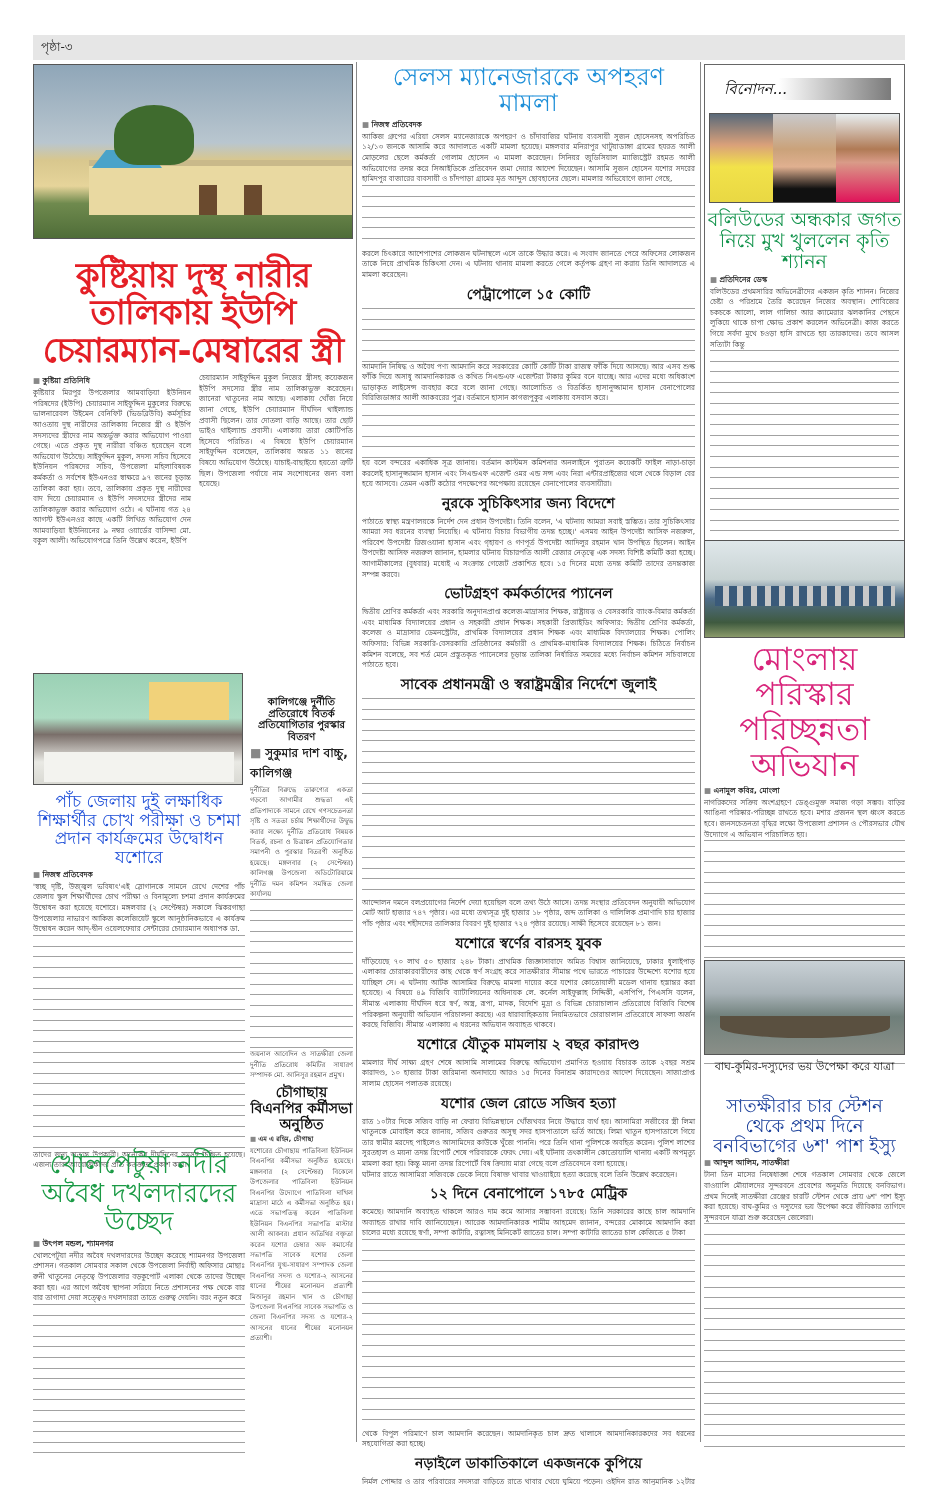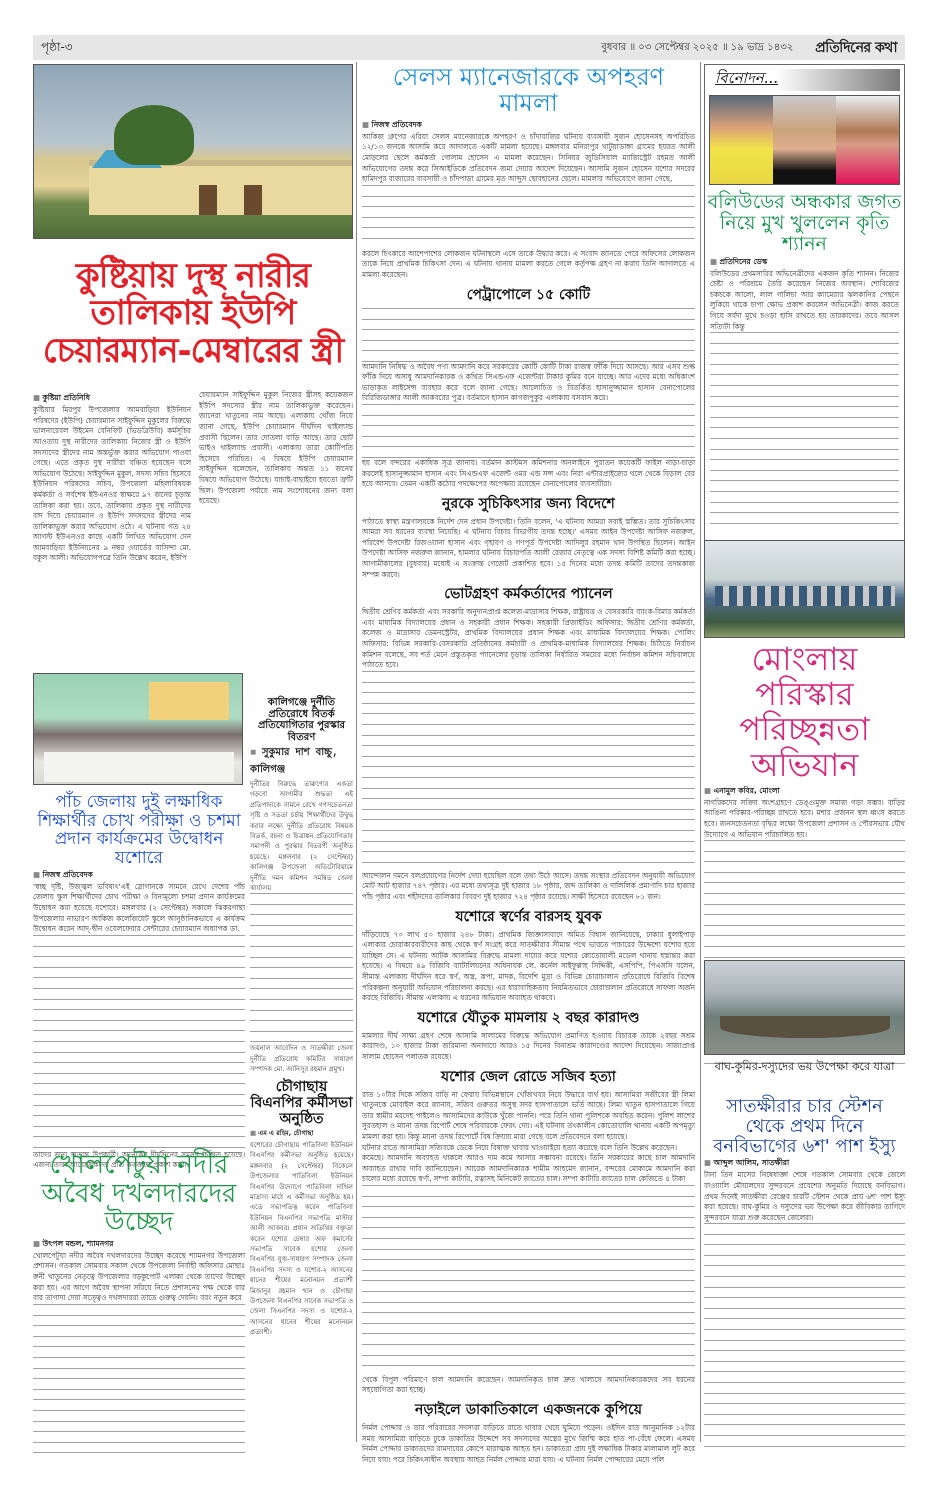--- a/index.html
+++ b/index.html
@@ -23,57 +23,53 @@
   .sub-head { font-size: 14px; font-weight: bold; text-align: center; color: #111; margin: 2px 0 1px; }
   .rule-v { position: absolute; width: 1px; background: #888; }
   .box { position: absolute; border: 1px solid #666; }
   .filler { background: repeating-linear-gradient(to bottom, #555 0 1px, transparent 1px 10.6px); opacity: 0.55; }
 </style>
 </head>
 <body>
 
 <div class="masthead">
   <span class="page-no">পৃষ্ঠা-৩</span>
-  <div class="mast-right">
-    <span class="dateline">বুধবার ॥ ০৩ সেপ্টেম্বর ২০২৫ ॥ ১৯ ভাদ্র ১৪৩২</span>
-    <span class="logo">প্রতিদিনের কথা</span>
-  </div>
 </div>
 
 <div class="rule-v" style="left:356px; top:62px; height:1380px;"></div>
 <div class="rule-v" style="left:700px; top:62px; height:1380px;"></div>
 
 <div class="col" style="left:33px; top:64px; width:320px;">
   <div class="photo" style="height:175px; background: linear-gradient(to bottom, #8fa6b8 0%, #b9c6cf 45%, #d8c78e 55%, #e6d49a 70%, #6f8a4e 80%, #4f6d38 100%);">
     <div style="position:absolute; left:55px; top:95px; width:270px; height:55px; background:#e9d9a1; border-top:6px solid #c9b98a;"></div>
     <div style="position:absolute; left:58px; top:85px; width:70px; height:18px; background:#4aa3c9; clip-path: polygon(20% 0,80% 0,100% 100%,0 100%);"></div>
     <div style="position:absolute; left:165px; top:120px; width:18px; height:30px; background:#6a4a2e;"></div>
     <div style="position:absolute; left:210px; top:120px; width:18px; height:30px; background:#6a4a2e;"></div>
     <div style="position:absolute; left:80px; top:40px; width:80px; height:60px; background:#3f6b2e; border-radius:50% 50% 30% 30%;"></div>
   </div>
   <div class="h-red" style="font-size:34px; margin-top:18px; letter-spacing:-1px;">কুষ্টিয়ায় দুস্থ নারীর তালিকায় ইউপি চেয়ারম্যান-মেম্বারের স্ত্রী</div>
-  <div style="display:flex; gap:8px; margin-top:21px;">
+  <div style="display:flex; gap:8px; margin-top:4px;">
     <div style="width:158px;">
       <div class="byline">কুষ্টিয়া প্রতিনিধি</div>
       <div class="body-text">কুষ্টিয়ার মিরপুর উপজেলার আমবাড়িয়া ইউনিয়ন পরিষদের (ইউপি) চেয়ারম্যান সাইফুদ্দিন মুকুলের বিরুদ্ধে ভালনারেবল উইমেন বেনিফিট (ভিডব্লিউবি) কর্মসূচির আওতায় দুস্থ নারীদের তালিকায় নিজের স্ত্রী ও ইউপি সদস্যদের স্ত্রীদের নাম অন্তর্ভুক্ত করার অভিযোগ পাওয়া গেছে। এতে প্রকৃত দুস্থ নারীরা বঞ্চিত হয়েছেন বলে অভিযোগ উঠেছে। সাইফুদ্দিন মুকুল, সদস্য সচিব হিসেবে ইউনিয়ন পরিষদের সচিব, উপজেলা মহিলাবিষয়ক কর্মকর্তা ও সর্বশেষ ইউএনওর স্বাক্ষরে ৯৭ জনের চূড়ান্ত তালিকা করা হয়। তবে, তালিকায় প্রকৃত দুস্থ নারীদের বাদ দিয়ে চেয়ারম্যান ও ইউপি সদস্যদের স্ত্রীদের নাম তালিকাভুক্ত করার অভিযোগ ওঠে। এ ঘটনায় গত ২৪ আগস্ট ইউএনওর কাছে একটি লিখিত অভিযোগ দেন আমবাড়িয়া ইউনিয়নের ৯ নম্বর ওয়ার্ডের বাসিন্দা মো. বকুল আলী। অভিযোগপত্রে তিনি উল্লেখ করেন, ইউপি</div>
     </div>
     <div style="width:154px;">
       <div class="body-text">চেয়ারম্যান সাইফুদ্দিন মুকুল নিজের স্ত্রীসহ কয়েকজন ইউপি সদস্যের স্ত্রীর নাম তালিকাভুক্ত করেছেন। জানেরা খাতুনের নাম আছে। এলাকায় খোঁজ নিয়ে জানা গেছে, ইউপি চেয়ারম্যান দীর্ঘদিন থাইল্যান্ড প্রবাসী ছিলেন। তার দোতলা বাড়ি আছে। তার ছোট ভাইও থাইল্যান্ড প্রবাসী। এলাকায় তারা কোটিপতি হিসেবে পরিচিত। এ বিষয়ে ইউপি চেয়ারম্যান সাইফুদ্দিন বলেছেন, তালিকায় অন্তত ১১ জনের বিষয়ে অভিযোগ উঠেছে। যাচাই-বাছাইয়ে হয়তো ত্রুটি ছিল। উপজেলা পর্যায়ে নাম সংশোধনের জন্য বলা হয়েছে।</div>
     </div>
   </div>
 </div>
 
 <div class="photo" style="position:absolute; left:33px; top:673px; width:210px; height:112px; background: linear-gradient(to bottom, #9bd1b5 0%, #aedcc3 40%, #7a6f6a 55%, #e9e9e4 80%, #d9d9d3 100%);">
   <div style="position:absolute; left:115px; top:8px; width:80px; height:38px; background:#f1d27a;"></div>
   <div style="position:absolute; left:10px; top:78px; width:190px; height:30px; background:#f3f3ef;"></div>
 </div>
 
 <div class="col" style="left:250px; top:673px; width:103px;">
   <div class="h-black" style="font-size:10px;margin-top:23px;">কালিগঞ্জে দুর্নীতি প্রতিরোধে বিতর্ক প্রতিযোগিতার পুরস্কার বিতরণ</div>
-  <div class="byline" style="font-size:10px;font-family:Liberation Mono, monospace;">সুকুমার দাশ বাচ্চু, কালিগঞ্জ</div>
+  <div class="byline" style="font-size:12px;">সুকুমার দাশ বাচ্চু, কালিগঞ্জ</div>
   <div class="body-text" style="font-size:6.6px; line-height:10.4px;">দুর্নীতির বিরুদ্ধে তারুণ্যের একতা গড়বো আগামীর শুদ্ধতা এই প্রতিপাদ্যকে সামনে রেখে গণসচেতনতা সৃষ্টি ও সততা চর্চায় শিক্ষার্থীদের উদ্বুদ্ধ করার লক্ষ্যে দুর্নীতি প্রতিরোধ বিষয়ক বিতর্ক, রচনা ও চিত্রাঙ্কন প্রতিযোগিতার সমাপনী ও পুরস্কার বিতরণী অনুষ্ঠিত হয়েছে। মঙ্গলবার (২ সেপ্টেম্বর) কালিগঞ্জ উপজেলা অডিটোরিয়ামে দুর্নীতি দমন কমিশন সমন্বিত জেলা কার্যালয়</div>
   <div class="filler" style="height:150px;"></div>
   <div class="body-text" style="font-size:6.6px; line-height:10.4px;">জয়নাল আবেদিন ও সাতক্ষীরা জেলা দুর্নীতি প্রতিরোধ কমিটির সাধারণ সম্পাদক মো. আনিসুর রহমান প্রমুখ।</div>
   <div class="h-black" style="font-size:14px; margin-top:3px;">চৌগাছায় বিএনপির কর্মীসভা অনুষ্ঠিত</div>
   <div class="byline" style="font-size:6.5px;">এম এ রহিম, চৌগাছা</div>
   <div class="body-text" style="font-size:6.6px; line-height:10.4px;">যশোরের চৌগাছায় পাতিবিলা ইউনিয়ন বিএনপির কর্মীসভা অনুষ্ঠিত হয়েছে। মঙ্গলবার (২ সেপ্টেম্বর) বিকেলে উপজেলার পাতিবিলা ইউনিয়ন বিএনপির উদ্যোগে পাতিবিলা দাখিল মাদ্রাসা মাঠে এ কর্মীসভা অনুষ্ঠিত হয়। এতে সভাপতিত্ব করেন পাতিবিলা ইউনিয়ন বিএনপির সভাপতি মাস্টার আলী আকবর। প্রধান অতিথির বক্তৃতা করেন যশোর চেম্বার অফ কমার্সের সভাপতি সাবেক যশোর জেলা বিএনপির যুগ্ম-সাধারণ সম্পাদক জেলা বিএনপির সদস্য ও যশোর-২ আসনের ধানের শীষের মনোনয়ন প্রত্যাশী মিজানুর রহমান খান ও চৌগাছা উপজেলা বিএনপির সাবেক সভাপতি ও জেলা বিএনপির সদস্য ও যশোর-২ আসনের ধানের শীষের মনোনয়ন প্রত্যাশী।</div>
 </div>
 
 <div class="col" style="left:33px; top:792px; width:212px;">
   <div class="h-blue" style="font-size:17px; color:#1d4ed8;">পাঁচ জেলায় দুই লক্ষাধিক শিক্ষার্থীর চোখ পরীক্ষা ও চশমা প্রদান কার্যক্রমের উদ্বোধন যশোরে</div>
@@ -102,43 +98,45 @@
   <div class="body-text">আমদানি নিষিদ্ধ ও অবৈধ পণ্য আমদানি করে সরকারের কোটি কোটি টাকা রাজস্ব ফাঁকি দিয়ে আসছে। আর এসব শুল্ক ফাঁকি দিয়ে অসাধু আমদানিকারক ও কথিত সিএন্ডএফ এজেন্টরা টাকার কুমির বনে যাচ্ছে। আর এদের মধ্যে অধিকাংশ ভাড়াকৃত লাইসেন্স ব্যবহার করে বলে জানা গেছে। আলোচিত ও বিতর্কিত হাসানুজ্জামান হাসান বেনাপোলের বিরিজিডাঙ্গার আলী আকবরের পুত্র। বর্তমানে হাসান কাগজপুকুর এলাকায় বসবাস করে।</div>
   <div class="filler" style="height:54px;"></div>
   <div class="body-text">হয় বলে বন্দরের একাধিক সূত্র জানায়। বর্তমান কাস্টমস কমিশনার অনলাইনে পুরাতন কয়েকটি ফাইল নাড়া-চাড়া করলেই হাসানুজ্জামান হাসান এবং সিএন্ডএফ এজেন্ট ওমর এন্ড সন্স এবং নিরা এন্টারপ্রাইজের থলে থেকে বিড়াল বের হয়ে আসবে। তেমন একটি কঠোর পদক্ষেপের অপেক্ষায় রয়েছেন বেনাপোলের ব্যবসায়ীরা।</div>
 
   <div class="sub-head">নুরকে সুচিকিৎসার জন্য বিদেশে</div>
   <div class="body-text">পাঠাতে স্বাস্থ্য মন্ত্রণালয়কে নির্দেশ দেন প্রধান উপদেষ্টা। তিনি বলেন, 'এ ঘটনায় আমরা সবাই স্তম্ভিত। তার সুচিকিৎসার আমরা সব ধরনের ব্যবস্থা নিয়েছি। এ ঘটনায় বিচার বিভাগীয় তদন্ত হচ্ছে।' এসময় আইন উপদেষ্টা আসিফ নজরুল, পরিবেশ উপদেষ্টা রিজওয়ানা হাসান এবং গৃহায়ণ ও গণপূর্ত উপদেষ্টা আদিলুর রহমান খান উপস্থিত ছিলেন। আইন উপদেষ্টা আসিফ নজরুল জানান, হামলার ঘটনায় বিচারপতি আলী রেজার নেতৃত্বে এক সদস্য বিশিষ্ট কমিটি করা হচ্ছে। আগামীকালের (বুধবার) মধ্যেই এ সংক্রান্ত গেজেট প্রকাশিত হবে। ১৫ দিনের মধ্যে তদন্ত কমিটি তাদের তদন্তকাজ সম্পন্ন করবে।</div>
 
   <div class="sub-head">ভোটগ্রহণ কর্মকর্তাদের প্যানেল</div>
   <div class="body-text">দ্বিতীয় শ্রেণির কর্মকর্তা এবং সরকারি অনুদানপ্রাপ্ত কলেজ-মাদ্রাসার শিক্ষক, রাষ্ট্রায়ত্ত ও বেসরকারি ব্যাংক-বিমার কর্মকর্তা এবং মাধ্যমিক বিদ্যালয়ের প্রধান ও সহকারী প্রধান শিক্ষক। সহকারী প্রিজাইডিং অফিসার: দ্বিতীয় শ্রেণির কর্মকর্তা, কলেজ ও মাদ্রাসার ডেমনস্ট্রেটর, প্রাথমিক বিদ্যালয়ের প্রধান শিক্ষক এবং মাধ্যমিক বিদ্যালয়ের শিক্ষক। পোলিং অফিসার: বিভিন্ন সরকারি-বেসরকারি প্রতিষ্ঠানের কর্মচারী ও প্রাথমিক-মাধ্যমিক বিদ্যালয়ের শিক্ষক। চিঠিতে নির্বাচন কমিশন বলেছে, সব শর্ত মেনে প্রস্তুতকৃত প্যানেলের চূড়ান্ত তালিকা নির্ধারিত সময়ের মধ্যে নির্বাচন কমিশন সচিবালয়ে পাঠাতে হবে।</div>
 
+  <div class="sub-head">সাবেক প্রধানমন্ত্রী ও স্বরাষ্ট্রমন্ত্রীর নির্দেশে জুলাই</div>
   <div class="filler" style="height:200px;"></div>
   <div class="body-text">আন্দোলন দমনে বলপ্রয়োগের নির্দেশ দেয়া হয়েছিল বলে তথ্য উঠে আসে। তদন্ত সংস্থার প্রতিবেদন অনুযায়ী অভিযোগ মোট আট হাজার ৭৪৭ পৃষ্ঠার। এর মধ্যে তথ্যসূত্র দুই হাজার ১৮ পৃষ্ঠার, জব্দ তালিকা ও দালিলিক প্রমাণাদি চার হাজার পাঁচ পৃষ্ঠার এবং শহীদদের তালিকার বিবরণ দুই হাজার ৭২৪ পৃষ্ঠার রয়েছে। সাক্ষী হিসেবে রয়েছেন ৮১ জন।</div>
 
   <div class="sub-head">যশোরে স্বর্ণের বারসহ যুবক</div>
   <div class="body-text">দাঁড়িয়েছে ৭০ লাখ ৫০ হাজার ২৪৮ টাকা। প্রাথমিক জিজ্ঞাসাবাদে অমিত বিশ্বাস জানিয়েছে, ঢাকার ধুলাইপাড় এলাকার চোরাকারবারীদের কাছ থেকে স্বর্ণ সংগ্রহ করে সাতক্ষীরার সীমান্ত পথে ভারতে পাচারের উদ্দেশ্যে যশোর হয়ে যাচ্ছিল সে। এ ঘটনায় আটক আসামির বিরুদ্ধে মামলা দায়ের করে যশোর কোতোয়ালী মডেল থানায় হস্তান্তর করা হয়েছে। এ বিষয়ে ৪৯ বিজিবি ব্যাটালিয়নের অধিনায়ক লে. কর্নেল সাইফুল্লাহ সিদ্দিকী, এসপিপি, পিএসসি বলেন, সীমান্ত এলাকায় দীর্ঘদিন ধরে স্বর্ণ, অস্ত্র, রূপা, মাদক, বিদেশি মুদ্রা ও বিভিন্ন চোরাচালান প্রতিরোধে বিজিবি বিশেষ পরিকল্পনা অনুযায়ী অভিযান পরিচালনা করছে। এর ধারাবাহিকতায় নিয়মিতভাবে চোরাচালান প্রতিরোধে সাফল্য অর্জন করছে বিজিবি। সীমান্ত এলাকায় এ ধরনের অভিযান অব্যাহত থাকবে।</div>
 
   <div class="sub-head">যশোরে যৌতুক মামলায় ২ বছর কারাদণ্ড</div>
   <div class="body-text">মামলার দীর্ঘ সাক্ষ্য গ্রহণ শেষে আসামি সালামের বিরুদ্ধে অভিযোগ প্রমাণিত হওয়ায় বিচারক তাকে ২বছর সশ্রম কারাদণ্ড, ১০ হাজার টাকা জরিমানা অনাদায়ে আরও ১৫ দিনের বিনাশ্রম কারাদণ্ডের আদেশ দিয়েছেন। সাজাপ্রাপ্ত সালাম হোসেন পলাতক রয়েছে।</div>
 
   <div class="sub-head">যশোর জেল রোডে সজিব হত্যা</div>
   <div class="body-text">রাত ১০টার দিকে সজিব বাড়ি না ফেরায় বিভিন্নস্থানে খোঁজখবর নিয়ে উদ্ধারে ব্যর্থ হয়। আসামিরা সজীবের স্ত্রী লিমা খাতুনকে মোবাইল করে জানায়, সজিব গুরুতর অসুস্থ সদর হাসপাতালে ভর্তি আছে। লিমা খাতুন হাসপাতালে গিয়ে তার স্বামীর মরদেহ পাইলেও আসামিদের কাউকে খুঁজে পাননি। পরে তিনি থানা পুলিশকে অবহিত করেন। পুলিশ লাশের সুরতহাল ও ময়না তদন্ত রিপোর্ট শেষে পরিবারকে ফেরৎ দেয়। এই ঘটনায় তৎকালীন কোতোয়ালি থানায় একটি অপমৃত্যু মামলা করা হয়। কিন্তু ময়না তদন্ত রিপোর্টে বিষ ক্রিয়ায় মারা গেছে বলে প্রতিবেদনে বলা হয়েছে।</div>
   <div class="body-text">ঘটনার রাতে আসামিরা সজিবকে ডেকে নিয়ে বিষাক্ত খাবার খাওয়াইয়ে হত্যা করেছে বলে তিনি উল্লেখ করেছেন।</div>
 
+  <div class="sub-head">১২ দিনে বেনাপোলে ১৭৮৫ মেট্রিক</div>
   <div class="body-text">কমেছে। আমদানি অব্যাহত থাকলে আরও দাম কমে আসার সম্ভাবনা রয়েছে। তিনি সরকারের কাছে চাল আমদানি অব্যাহত রাখার দাবি জানিয়েছেন। আরেক আমদানিকারক শামীম আহমেদ জানান, বন্দরের মোকামে আমদানি করা চালের মধ্যে রয়েছে স্বর্ণা, সম্পা কাটারি, রত্নাসহ মিনিকেট জাতের চাল। সম্পা কাটারি জাতের চাল কেজিতে ৫ টাকা</div>
   <div class="filler" style="height:190px;"></div>
   <div class="body-text">থেকে বিপুল পরিমাণে চাল আমদানি করেছেন। আমদানিকৃত চাল দ্রুত খালাসে আমদানিকারকদের সব ধরনের সহযোগিতা করা হচ্ছে।</div>
 
   <div class="sub-head">নড়াইলে ডাকাতিকালে একজনকে কুপিয়ে</div>
   <div class="body-text">নির্মল পোদ্দার ও তার পরিবারের সদস্যরা বাড়িতে রাতে খাবার খেয়ে ঘুমিয়ে পড়েন। ওইদিন রাত আনুমানিক ১২টার সময় আসামিরা বাড়িতে ঢুকে ডাকাতির উদ্দেশে সব সদস্যদের অস্ত্রের মুখে জিম্মি করে হাত পা-বেঁধে ফেলে। এসময় নির্মল পোদ্দার ডাকাতদের রামদায়ের কোপে মারাত্মক আহত হন। ডাকাতরা প্রায় দুই লক্ষাধিক টাকার মালামাল লুট করে নিয়ে যায়। পরে চিকিৎসাধীন অবস্থায় আহত নির্মল পোদ্দার মারা যায়। এ ঘটনায় নির্মল পোদ্দারের মেয়ে পলি</div>
 </div>
 
 <div class="box" style="left:704px; top:64px; width:201px; height:545px;">
-  <div style="margin:4px; height:22px; background: linear-gradient(to right, #ffffff 0%, #ffffff 35%, #7a7a7a 100%); display:flex; align-items:flex-end; padding-left:6px;text-decoration:underline;">
+  <div style="margin:13px; height:22px; background: linear-gradient(to right, #ffffff 0%, #ffffff 35%, #7a7a7a 100%); display:flex; align-items:center; padding-left:6px;">
     <span style="font-family:'DejaVu Serif', serif; font-style:italic; font-size:15px; color:#111;">বিনোদন...</span>
   </div>
   <div class="photo" style="margin:0 4px; height:90px; display:flex;">
     <div style="flex:1; background: linear-gradient(to bottom, #5a6a7a 0%, #d9a07a 35%, #f2e24a 60%, #e9d843 100%);"></div>
     <div style="flex:1; background: linear-gradient(to bottom, #c9c9cb 0%, #caa27a 40%, #e0b090 60%, #111 85%);"></div>
     <div style="flex:1; background: linear-gradient(to bottom, #e8eef0 0%, #b07a55 40%, #d99b88 55%, #e0145a 100%);"></div>
   </div>
   <div class="h-green" style="font-size:19px; margin-top:6px; color:#10924a;">বলিউডের অন্ধকার জগত নিয়ে মুখ খুললেন কৃতি শ্যানন</div>
   <div style="padding:0 5px;">
     <div class="byline">প্রতিদিনের ডেস্ক</div>

